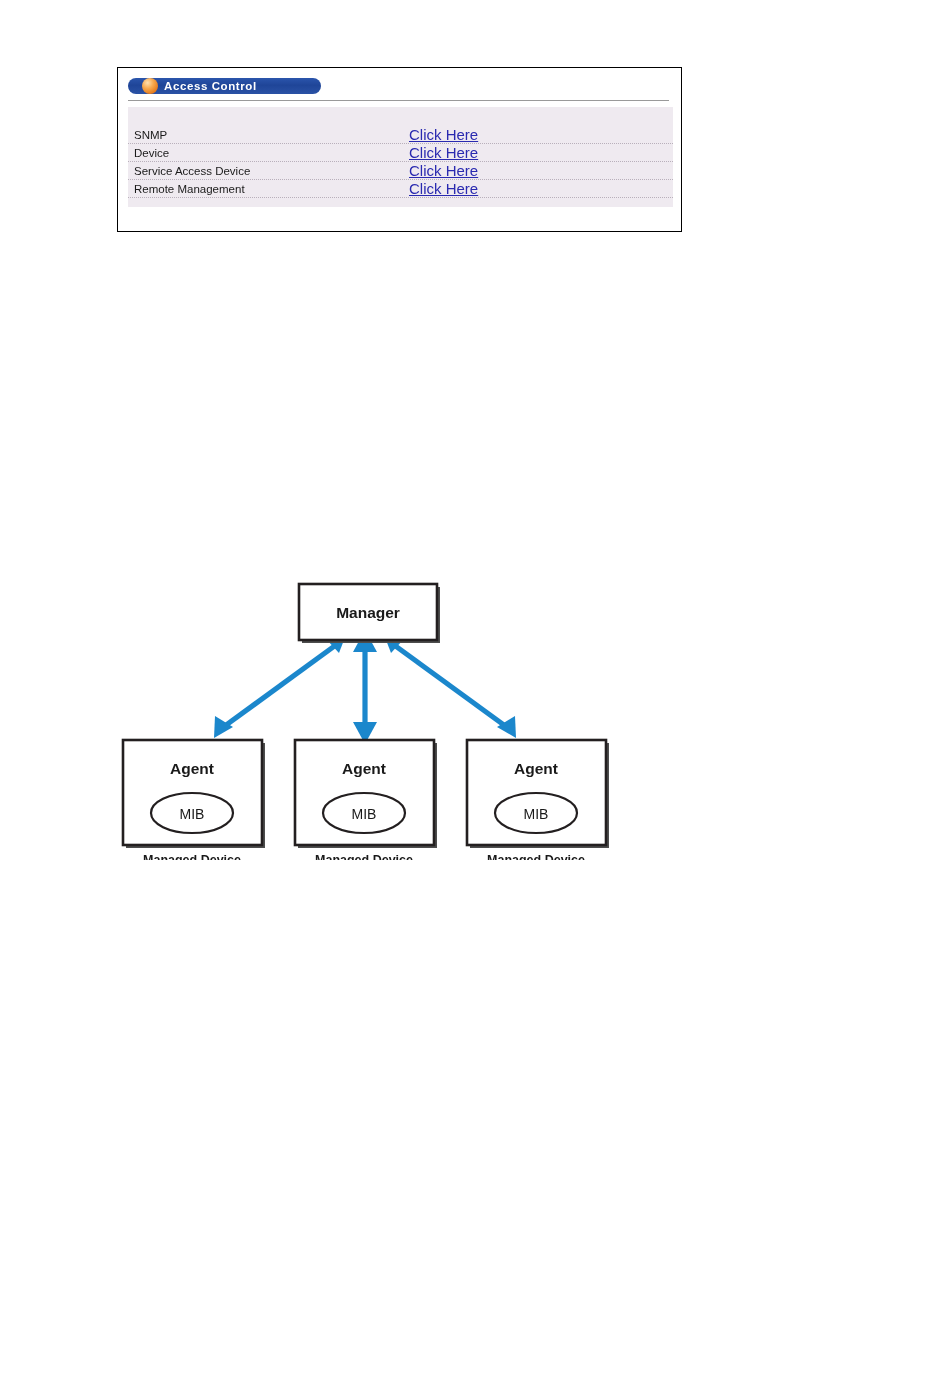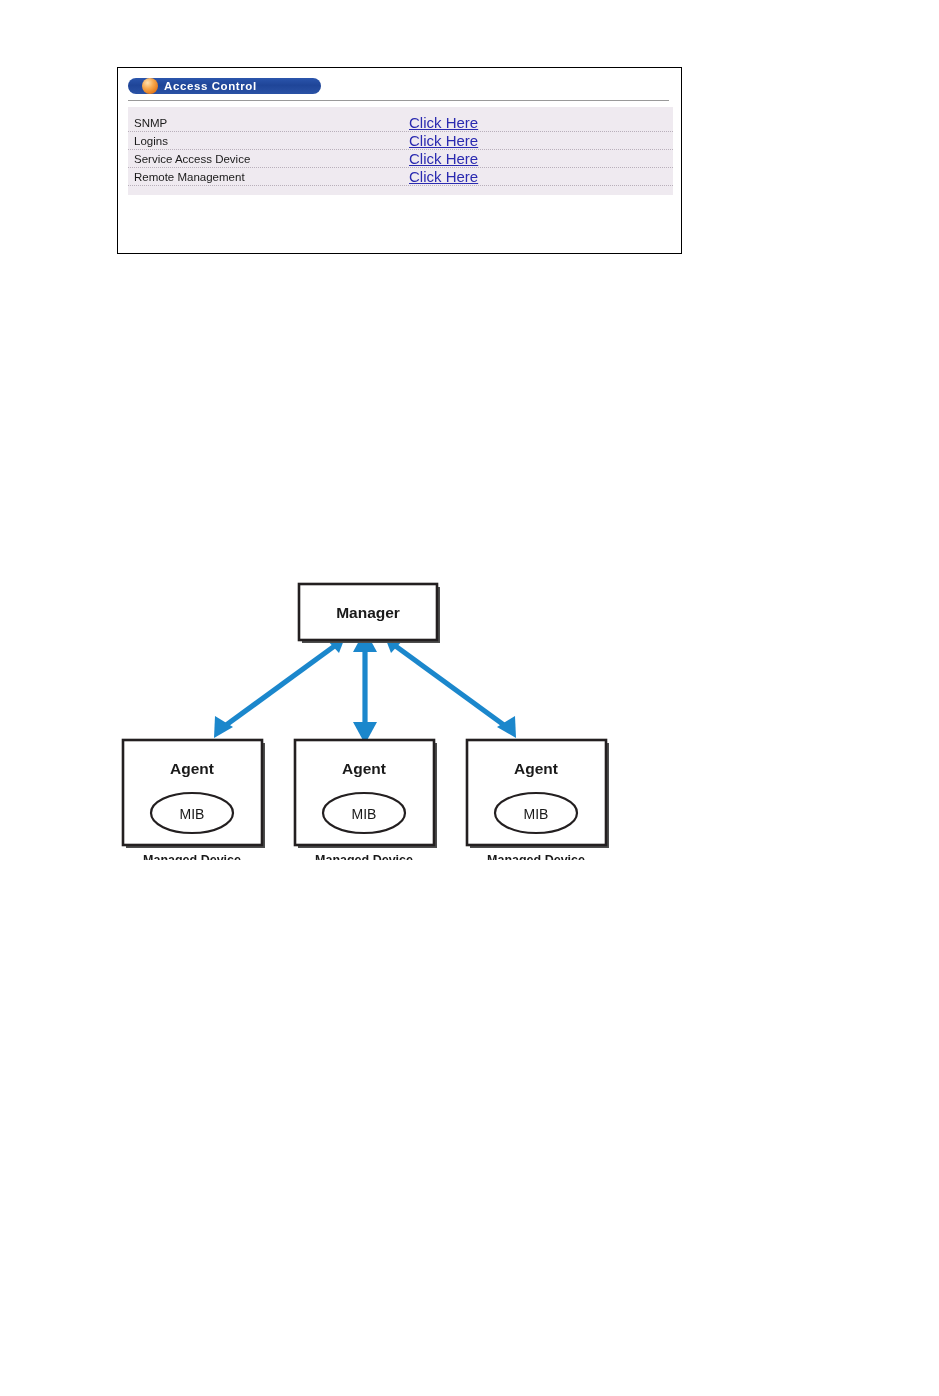--- a/index.html
+++ b/index.html
@@ -14,21 +14,21 @@
     font-family: "Liberation Sans", sans-serif;
     -webkit-font-smoothing: antialiased;
   }
 
   
   #ac-panel {
     position: absolute;
     left: 117px;
     top: 67px;
     width: 565px;
-    height: 187px;
+    height: 165px;
     border: 1px solid #000000;
     background: #ffffff;
     box-sizing: border-box;
   }
 
   .ac-titlebar {
     position: absolute;
     left: 10px;
     top: 10px;
     width: 193px;
@@ -73,21 +73,21 @@
     height: 1px;
     background: #9a9a9a;
   }
 
   .ac-table {
     position: absolute;
     left: 10px;
     top: 39px;
     width: 545px;
     background: #efeaf0;
-    padding: 7px 0 9px 0;
+    padding: 19px 0 9px 0;
     box-sizing: border-box;
   }
   .ac-row {
     display: flex;
     align-items: center;
     height: 18px;
     padding: 0 6px;
     box-sizing: border-box;
     border-bottom: 1px dotted #b9b0bb;
   }
@@ -168,21 +168,21 @@
   <div class="ac-rule"></div>
 
   <div class="ac-table">
 
     <div class="ac-row">
       <span class="ac-label">SNMP</span>
       <a class="ac-link">Click Here</a>
     </div>
 
     <div class="ac-row">
-      <span class="ac-label">Logins</span>
+      <span class="ac-label">Device</span>
       <a class="ac-link">Click Here</a>
     </div>
 
     <div class="ac-row">
       <span class="ac-label">Service Access Device</span>
       <a class="ac-link">Click Here</a>
     </div>
 
     <div class="ac-row">
       <span class="ac-label">Remote Management</span>

